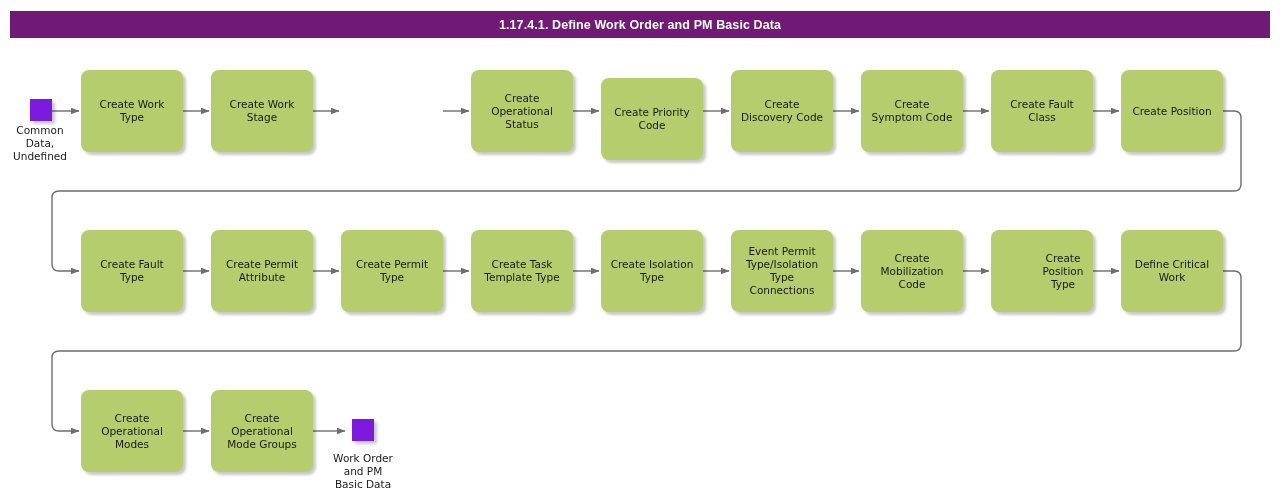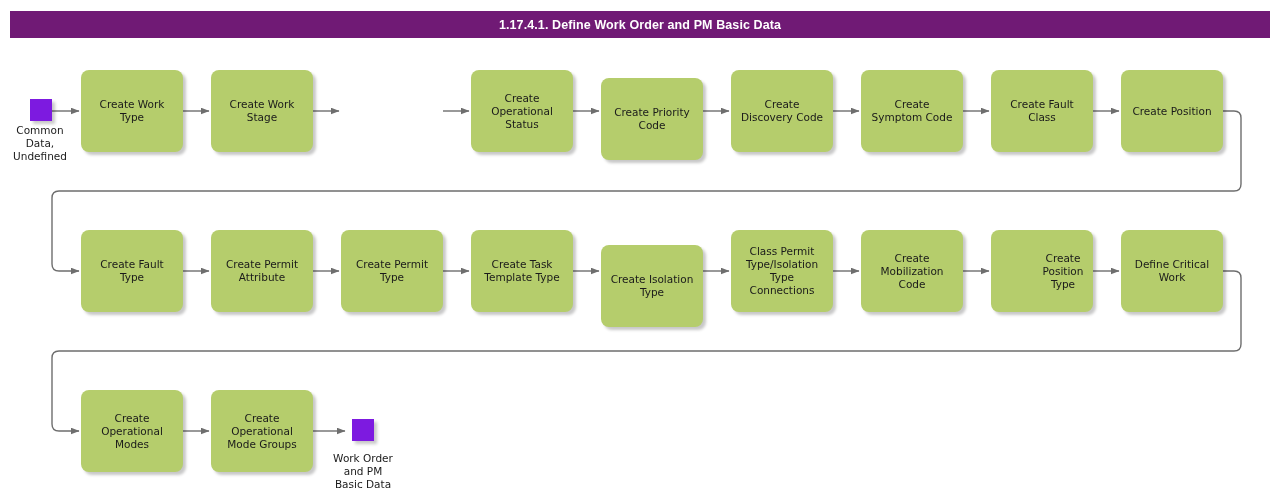--- a/index.html
+++ b/index.html
@@ -189,26 +189,26 @@
 Attribute</span>
   </div>
   <div class="node-box" style="left:341px; top:230px;">
     <span class="node-label">Create Permit
 Type</span>
   </div>
   <div class="node-box" style="left:471px; top:230px;">
     <span class="node-label">Create Task
 Template Type</span>
   </div>
-  <div class="node-box" style="left:601px; top:245px;">
+  <div class="node-box" style="left:601px; top:230px;">
     <span class="node-label">Create Isolation
 Type</span>
   </div>
   <div class="node-box" style="left:731px; top:230px;">
-    <span class="node-label">Class Permit
+    <span class="node-label">Event Permit
 Type/Isolation
 Type
 Connections</span>
   </div>
   <div class="node-box" style="left:861px; top:230px;">
     <span class="node-label">Create
 Mobilization
 Code</span>
   </div>
   <div class="node-box" style="left:991px; top:230px;padding-left:46px;">

